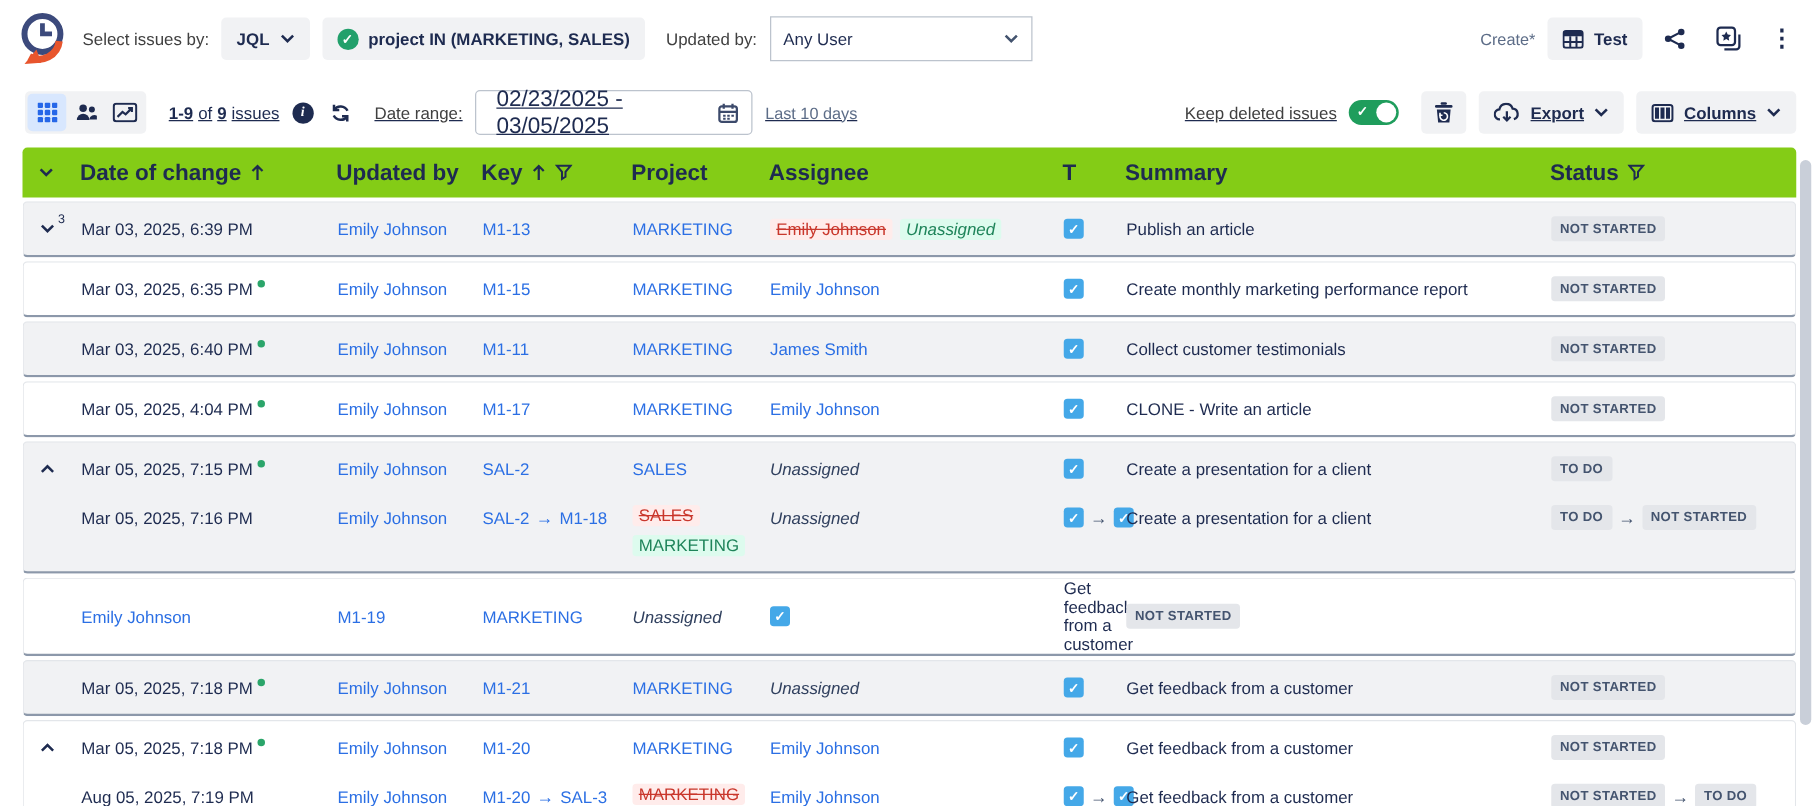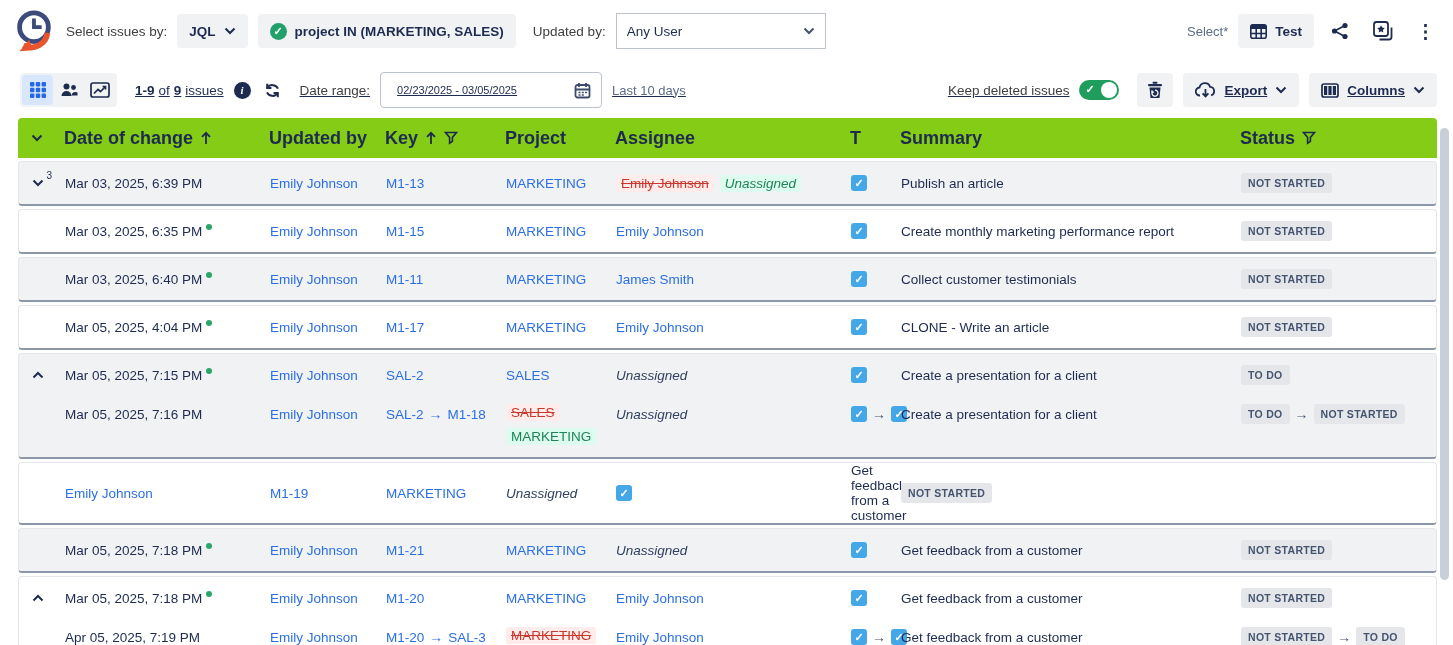--- a/index.html
+++ b/index.html
@@ -21,21 +21,21 @@
   .views { display:flex; background:#f1f2f4; border-radius:4px; padding:2px; }
   .viewseg { width:31px; height:30px; display:flex; align-items:center; justify-content:center;
     border-radius:4px; cursor:pointer; }
   .viewseg.active { background:#d8e7fe; }
   .count { font-size:13.5px; display:flex; gap:4px; margin-left:8px; white-space:nowrap; }
   .info { width:17px; height:17px; border-radius:50%; background:#1e2b50; color:#fff; font-size:11px;
     font-weight:bold; display:inline-flex; align-items:center; justify-content:center;
     font-family:"Liberation Serif", serif; font-style:italic; }
   .dateinput { display:inline-flex; align-items:center; justify-content:space-between; background:#fff;
     border:1px solid #bcc3cd; border-radius:4px; height:36px; width:222px; padding:0 10px 0 16px;
-    font-size:11px; }
+    font-size:18px; }
   .toggle { width:40px; height:20px; border-radius:10px; background:#1f9d5c; position:relative;
     display:inline-block; cursor:pointer; }
   .toggle .knob { position:absolute; right:2px; top:2px; width:16px; height:16px; border-radius:50%;
     background:#fff; }
   .toggle .tick { position:absolute; left:6px; top:2.5px; color:#fff; font-size:11px; font-weight:bold; }
   
   .tablewrap { padding:0 16px 0 18px; --cols:46px 205px 116px 120px 110px 235px 50px 340px 1fr; }
   .thead { display:grid; grid-template-columns:var(--cols); align-items:center; height:40px;
     background:#84cc16; border-radius:4px 4px 0 0; font-weight:bold; font-size:18px; }
   .hcell { display:flex; align-items:center; gap:7px; padding-right:8px; }
@@ -98,21 +98,21 @@
   <span class="lbl" style="margin-left:7px">Updated by:</span>
   <div class="select" style="width:210px">
     <span>Any User</span>
     <span>
       <svg width="12" height="8" viewBox="0 0 12 8">
           <path d="M1.5 1.5 L6 6 L10.5 1.5" fill="none" stroke="#44546f" stroke-width="2"></path>
         </svg>
     </span>
   </div>
   <div class="spacer"></div>
-  <span class="muted">Select*</span>
+  <span class="muted">Create*</span>
   <button class="btn">
     <span>
       <svg width="17" height="15" viewBox="0 0 17 15">
         <rect x="0.8" y="0.8" width="15.4" height="13.4" rx="2" fill="none" stroke="#1e2b50" stroke-width="1.6"></rect>
         <rect x="1" y="1" width="15" height="4" fill="#1e2b50"></rect>
         <path d="M1 9.5h15 M6.2 5v9 M11.2 5v9" stroke="#1e2b50" stroke-width="1.6"></path>
       </svg>
     </span>
     <span>Test</span>
   </button>
@@ -584,21 +584,21 @@
           <div class="cell">
             <span>Get feedback from a customer</span>
           </div>
           <div class="cell">
             <span class="badge">NOT STARTED</span>
           </div>
         </div>
         <div class="row sub">
           <div class="cell c-chev"></div>
           <div class="cell">
-            <span>Apr 05, 2025, 7:19 PM</span>
+            <span>Aug 05, 2025, 7:19 PM</span>
           </div>
           <div class="cell">
             <span class="link">Emily Johnson</span>
           </div>
           <div class="cell">
             <span class="link">M1-20</span>
             <span class="arrow blue">→</span>
             <span class="link">SAL-3</span>
           </div>
           <div class="cell">

